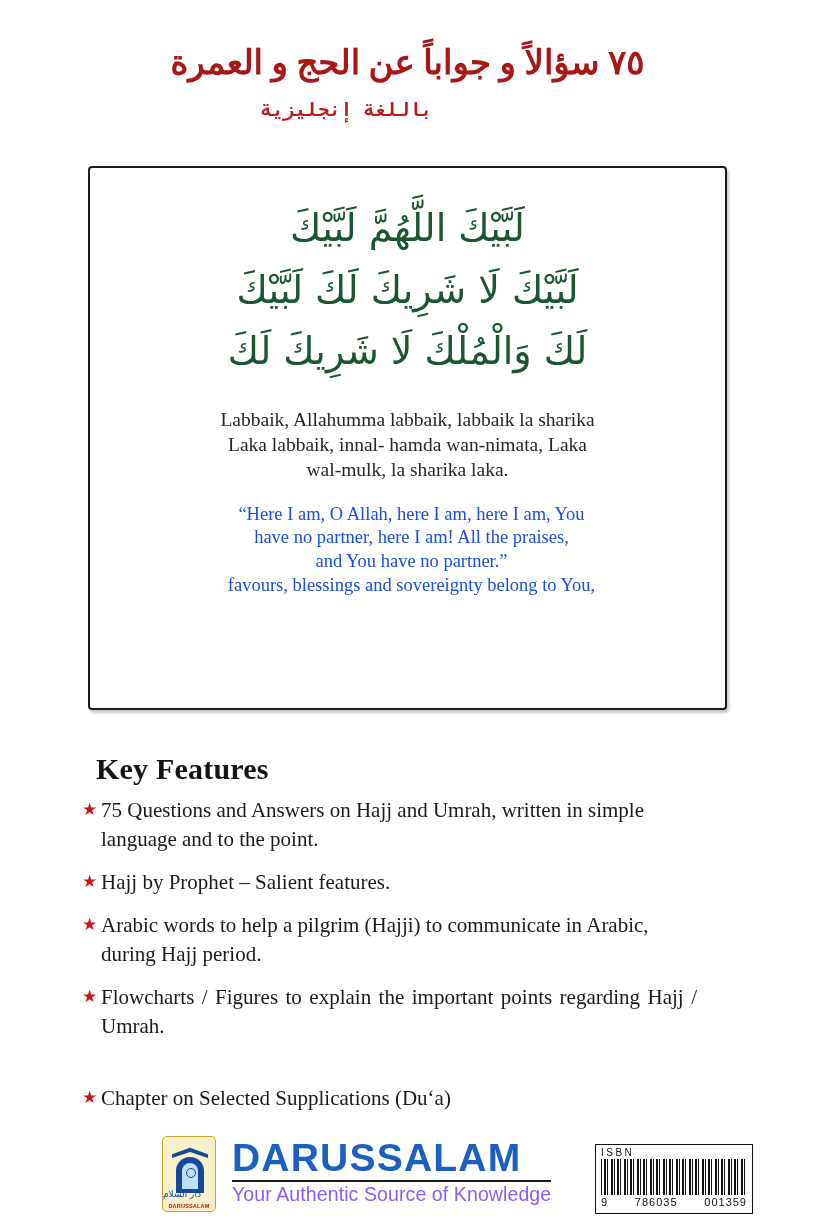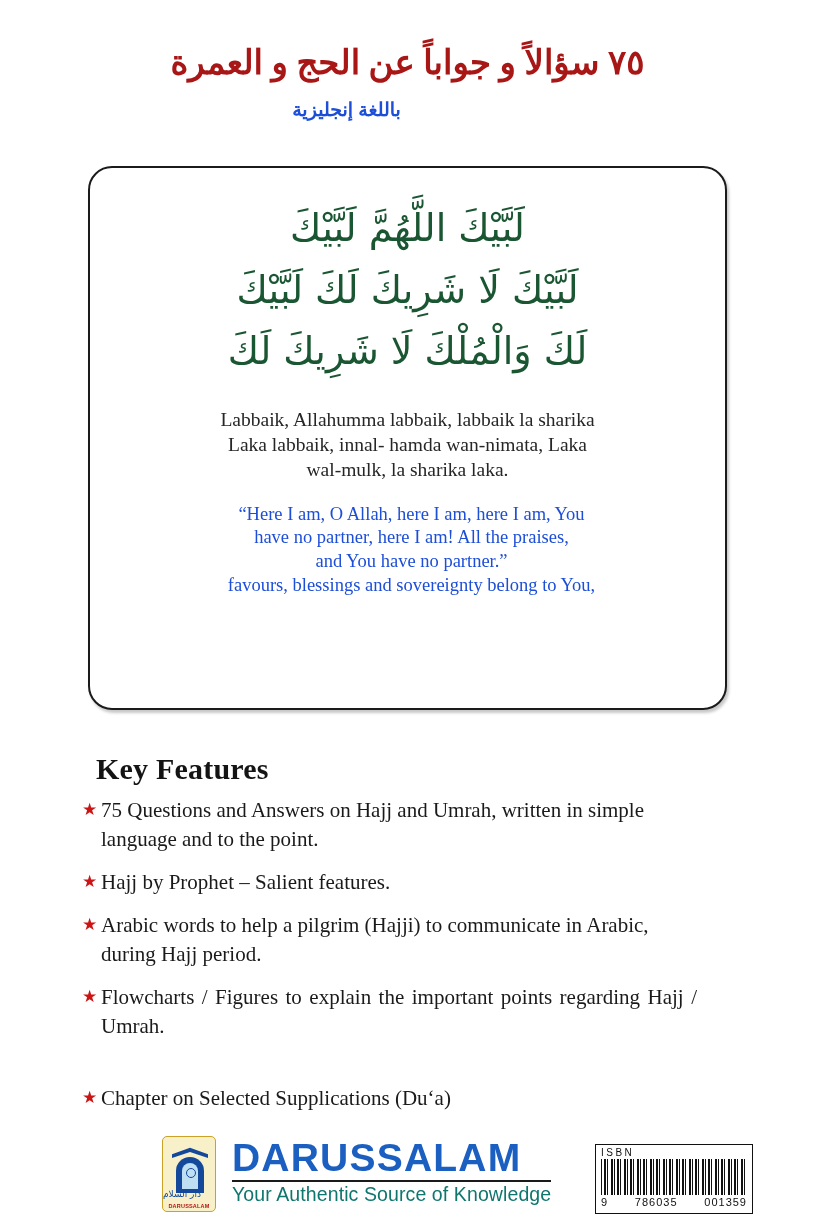--- a/index.html
+++ b/index.html
@@ -31,37 +31,37 @@
     color: #a81616;
     letter-spacing: 0.5px;
   }
   .arabic-subtitle {
     position: absolute;
     top: 98px;
     left: 0;
     width: 693px;
     text-align: center;
     direction: rtl;
-    font-family: Liberation Sans, sans-serif;
+    font-family: Liberation Mono, monospace;
     font-weight: bold;
     font-size: 19px;
-    color: #1d4ed8;
+    color: #b91c1c;
     letter-spacing: 1px;
   }
 
   
   .talbiyah-box {
     position: absolute;
     left: 88px;
     top: 166px;
     width: 639px;
     height: 544px;
     box-sizing: border-box;
     border: 2px solid #1b1b1b;
-    border-radius: 24px;
+    border-radius: 4px;
     background: #ffffff;
     box-shadow: 2px 3px 3px rgba(0,0,0,0.22);
   }
   .talbiyah-arabic {
     direction: rtl;
     text-align: center;
     font-family: "DejaVu Sans", sans-serif;
     font-size: 38px;
     line-height: 1.62;
     color: #1a5632;
@@ -224,21 +224,21 @@
   }
   .publisher-rule {
     width: 100%;
     height: 2px;
     background: #1a1a1a;
     margin: 3px 0 2px 0;
   }
   .publisher-tag {
     font-family: "Liberation Sans", sans-serif;
     font-size: 19.5px;
-    color: #0f766e;
+    color: #8b5cf6;
     letter-spacing: 0.1px;
     line-height: 1.1;
   }
 
   
   .barcode-box {
     position: absolute;
     left: 595px;
     top: 1144px;
     width: 158px;

